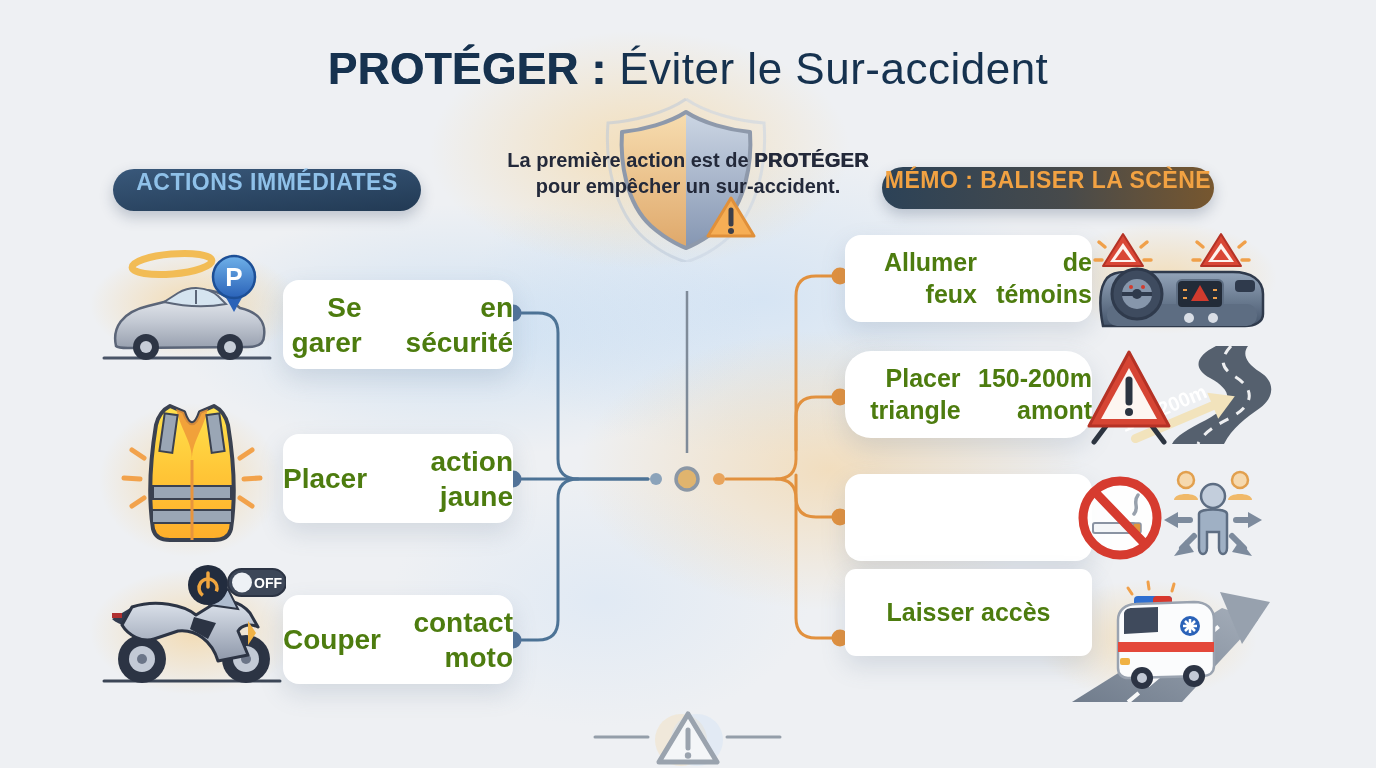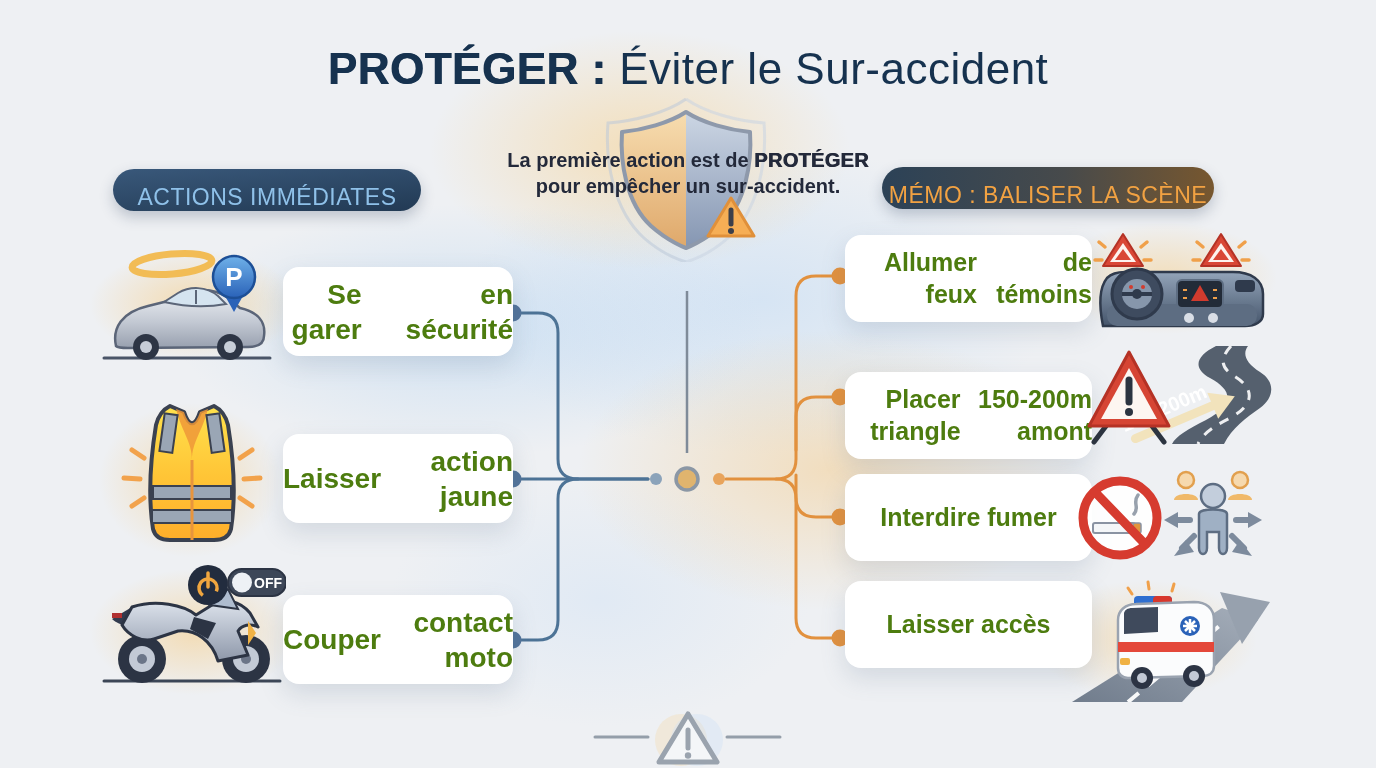--- a/index.html
+++ b/index.html
@@ -16,22 +16,22 @@
       radial-gradient(ellipse 420px 180px at 470px 330px, rgba(165,205,242,.4), transparent 70%),
       radial-gradient(ellipse 420px 220px at 760px 300px, rgba(175,210,245,.38), transparent 70%),
       radial-gradient(ellipse 300px 180px at 600px 600px, rgba(200,222,246,.35), transparent 70%),
       #eef0f3;
     padding-left: 36px;
   }
   .abs{position:absolute;}
   .page-title{left:0;top:44px;width:1376px;text-align:center;color:#16324f;font-size:44px;letter-spacing:.5px;}
   .page-title .em{font-weight:bold;text-shadow:.7px 0 0 #16324f;}
   .page-title .rest{font-weight:normal;}
-  .badge{height:42px;border-radius:21px;display:flex;align-items:flex-end;justify-content:center;
-         font-weight:normal;font-size:23px;letter-spacing:.5px;box-shadow:0 6px 14px rgba(40,60,90,.25);}
+  .badge{height:42px;border-radius:21px;display:flex;align-items:flex-start;justify-content:center;
+         font-weight:bold;font-size:23px;letter-spacing:.5px;box-shadow:0 6px 14px rgba(40,60,90,.25);}
   .badge-left{left:113px;top:169px;width:308px;background:linear-gradient(175deg,#39587a,#223a54);color:#8fc1e9;}
   .badge-right{left:882px;top:167px;width:332px;background:linear-gradient(90deg,#2c4257 0%,#474a4b 55%,#77572f 100%);color:#f2a242;}
   .intro{left:458px;top:148px;width:460px;text-align:center;color:#23293a;font-size:20px;font-weight:bold;line-height:1.28;z-index:3;}
   .intro .em{text-shadow:.7px 0 0 #23293a;letter-spacing:.3px;}
   .card{background:#fff;border-radius:16px;box-shadow:0 10px 24px rgba(90,110,140,.18);
         display:flex;flex-direction:row;align-items:center;justify-content:center;
         color:#4d7c0f;font-weight:bold;text-align:right;line-height:1.25;z-index:2;}
   .card-l{left:283px;width:230px;height:89px;font-size:28px;}
   .card-r{left:845px;width:247px;height:87px;font-size:25px;}
   svg{display:block;}
@@ -141,21 +141,21 @@
     <circle cx="46" cy="99" r="13" fill="#2d3545"></circle>
       <circle cx="46" cy="99" r="6" fill="#c7cdd8"></circle>
     <circle cx="130" cy="99" r="13" fill="#2d3545"></circle>
       <circle cx="130" cy="99" r="6" fill="#c7cdd8"></circle>
     <g>
       <path d="M124,46 L134,64 L144,46 Z" fill="#2a62b8"></path>
       <circle cx="134" cy="29" r="21" fill="url(#pinG)" stroke="#1d4f96" stroke-width="2.5"></circle>
       <text x="134" y="38" text-anchor="middle" font-size="26" font-weight="bold" fill="#ffffff">P</text>
     </g>
   </svg>
-  <div class="abs card card-l" style="top:267px;gap:44px;">
+  <div class="abs card card-l" style="top:280px;gap:44px;">
     <span>Se garer</span>
     <span>en sécurité</span>
   </div>
 
   <svg class="abs icon" style="left:116px;top:398px;" width="152" height="160" viewBox="0 0 152 160">
     <defs>
       <linearGradient id="vestG" x1="0" y1="0" x2="0" y2="1">
         <stop offset="0" stop-color="#ffe24d"></stop>
           <stop offset=".5" stop-color="#ffc637"></stop>
           <stop offset="1" stop-color="#ffae2a"></stop>
@@ -171,21 +171,21 @@
     </g>
     <path d="M54,8 C46,12 42,19 40,27 C33,70 33,105 37,131 C39,139 45,142 54,142 L98,142 C107,142 113,139 115,131 C119,105 119,70 112,27 C110,19 106,12 98,8 L84,14 C79,29 73,29 68,14 Z" fill="url(#vestG)" stroke="#3a4150" stroke-width="4" stroke-linejoin="round"></path>
     <path d="M68,14 C73,29 79,29 84,14 L92,11 C86,34 76,44 76,62 C76,44 66,34 60,11 Z" fill="#ef9838" opacity=".85"></path>
     <rect x="46" y="16" width="13" height="38" fill="#9aa6b5" stroke="#3a4150" stroke-width="2" transform="rotate(8 52 35)"></rect>
     <rect x="93" y="16" width="13" height="38" fill="#9aa6b5" stroke="#3a4150" stroke-width="2" transform="rotate(-8 100 35)"></rect>
     <rect x="37" y="88" width="78" height="13" fill="#9aa6b5" stroke="#3a4150" stroke-width="2"></rect>
     <rect x="36" y="112" width="80" height="13" fill="#9aa6b5" stroke="#3a4150" stroke-width="2"></rect>
     <line x1="76" y1="62" x2="76" y2="142" stroke="#e8953d" stroke-width="3"></line>
   </svg>
   <div class="abs card card-l" style="top:434px;">
-    <span>Laisser</span>
+    <span>Placer</span>
     <span>action jaune</span>
   </div>
 
   <svg class="abs icon" style="left:98px;top:563px;" width="188" height="128" viewBox="0 0 188 128">
     <defs>
       <linearGradient id="motoG" x1="0" y1="0" x2="0" y2="1">
         <stop offset="0" stop-color="#dde3ec"></stop>
           <stop offset="1" stop-color="#8e98aa"></stop>
       </linearGradient>
     </defs>
@@ -265,21 +265,21 @@
       <line x1="98" y1="60" x2="102" y2="60" stroke="#f0a04a" stroke-width="2"></line>
         <line x1="128" y1="60" x2="132" y2="60" stroke="#f0a04a" stroke-width="2"></line>
       <line x1="98" y1="68" x2="102" y2="68" stroke="#f0a04a" stroke-width="2"></line>
         <line x1="128" y1="68" x2="132" y2="68" stroke="#f0a04a" stroke-width="2"></line>
     </g>
     <circle cx="104" cy="88" r="5" fill="#d9dee6"></circle>
       <circle cx="128" cy="88" r="5" fill="#d9dee6"></circle>
     <rect x="150" y="50" width="20" height="12" rx="4" fill="#2f3a4c"></rect>
   </svg>
 
-  <div class="abs card card-r" style="top:372px;">
+  <div class="abs card card-r" style="top:351px;border-radius:26px;">
     <span>Placer triangle</span>
     <span>150-200m amont</span>
   </div>
   <svg class="abs icon" style="left:1068px;top:346px;" width="207" height="104" viewBox="0 0 207 104">
     <g>
       <path d="M148,0 C128,10 124,22 142,32 C164,44 168,58 138,74 C120,83 108,90 104,98 L156,98 C164,82 178,72 192,62 C206,52 208,36 192,26 C178,17 174,8 180,0 Z" fill="#55606e"></path>
       <g stroke="#ffffff" stroke-width="3" stroke-dasharray="10 9" fill="none" opacity=".9">
         <path d="M163,0 C154,10 150,20 166,30 C186,42 188,58 162,72 C144,81 134,89 130,98"></path>
       </g>
       <g transform="rotate(-23 130 66)">
@@ -292,21 +292,20 @@
       <line x1="38" y1="80" x2="26" y2="96" stroke="#2c3440" stroke-width="5" stroke-linecap="round"></line>
       <line x1="84" y1="80" x2="96" y2="96" stroke="#2c3440" stroke-width="5" stroke-linecap="round"></line>
       <path d="M61,6 L101,80 L21,80 Z" fill="#d64534" stroke="#b53225" stroke-width="3" stroke-linejoin="round"></path>
       <path d="M61,22 L89,73 L33,73 Z" fill="#fdf6f1"></path>
       <line x1="61" y1="34" x2="61" y2="56" stroke="#2c3440" stroke-width="7" stroke-linecap="round"></line>
       <circle cx="61" cy="66" r="4" fill="#2c3440"></circle>
     </g>
   </svg>
 
   <div class="abs card card-r" style="top:474px;">
-    <span>Interdire fumer</span>
   </div>
   <svg class="abs icon" style="left:1078px;top:468px;" width="190" height="100" viewBox="0 0 190 100">
     <g>
       <circle cx="42" cy="50" r="37" fill="#ffffff" opacity=".9"></circle>
       <path d="M56,46 c6,-7 -2,-11 4,-19" stroke="#98a1ad" stroke-width="3.5" fill="none" stroke-linecap="round"></path>
       <rect x="15" y="55" width="42" height="10" rx="2" fill="#f4f6f8" stroke="#8a93a2" stroke-width="2"></rect>
       <rect x="55" y="55" width="8" height="10" rx="2" fill="#e2953d" stroke="#8a93a2" stroke-width="1.5"></rect>
       <circle cx="42" cy="50" r="37" fill="none" stroke="#d63b2f" stroke-width="9"></circle>
       <line x1="17" y1="24" x2="67" y2="76" stroke="#d63b2f" stroke-width="9" stroke-linecap="round"></line>
     </g>
@@ -329,21 +328,21 @@
         <path d="M100,44 L86,52 L100,60 Z"></path>
           <path d="M170,44 L184,52 L170,60 Z"></path>
         <path d="M108,72 L96,88 L116,84 Z"></path>
           <path d="M162,72 L174,88 L154,84 Z"></path>
       </g>
       <circle cx="135" cy="28" r="12" fill="#c3cedc" stroke="#5d6d82" stroke-width="2.5"></circle>
       <path d="M121,46 c0,-6 28,-6 28,0 l0,34 c0,8 -8,8 -8,0 l0,-16 l-12,0 l0,16 c0,8 -8,8 -8,0 z" fill="#9fb0c4" stroke="#5d6d82" stroke-width="2.5"></path>
     </g>
   </svg>
 
-  <div class="abs card card-r" style="top:581px;">
+  <div class="abs card card-r" style="top:569px;border-radius:11px;">
     <span>Laisser accès</span>
   </div>
   <svg class="abs icon" style="left:1062px;top:580px;" width="213" height="122" viewBox="0 0 213 122">
     <defs>
       <linearGradient id="roadG" x1="0" y1="1" x2="1" y2="0">
         <stop offset="0" stop-color="#707c8c"></stop>
           <stop offset="1" stop-color="#a5aeba"></stop>
       </linearGradient>
     </defs>
     <g>

